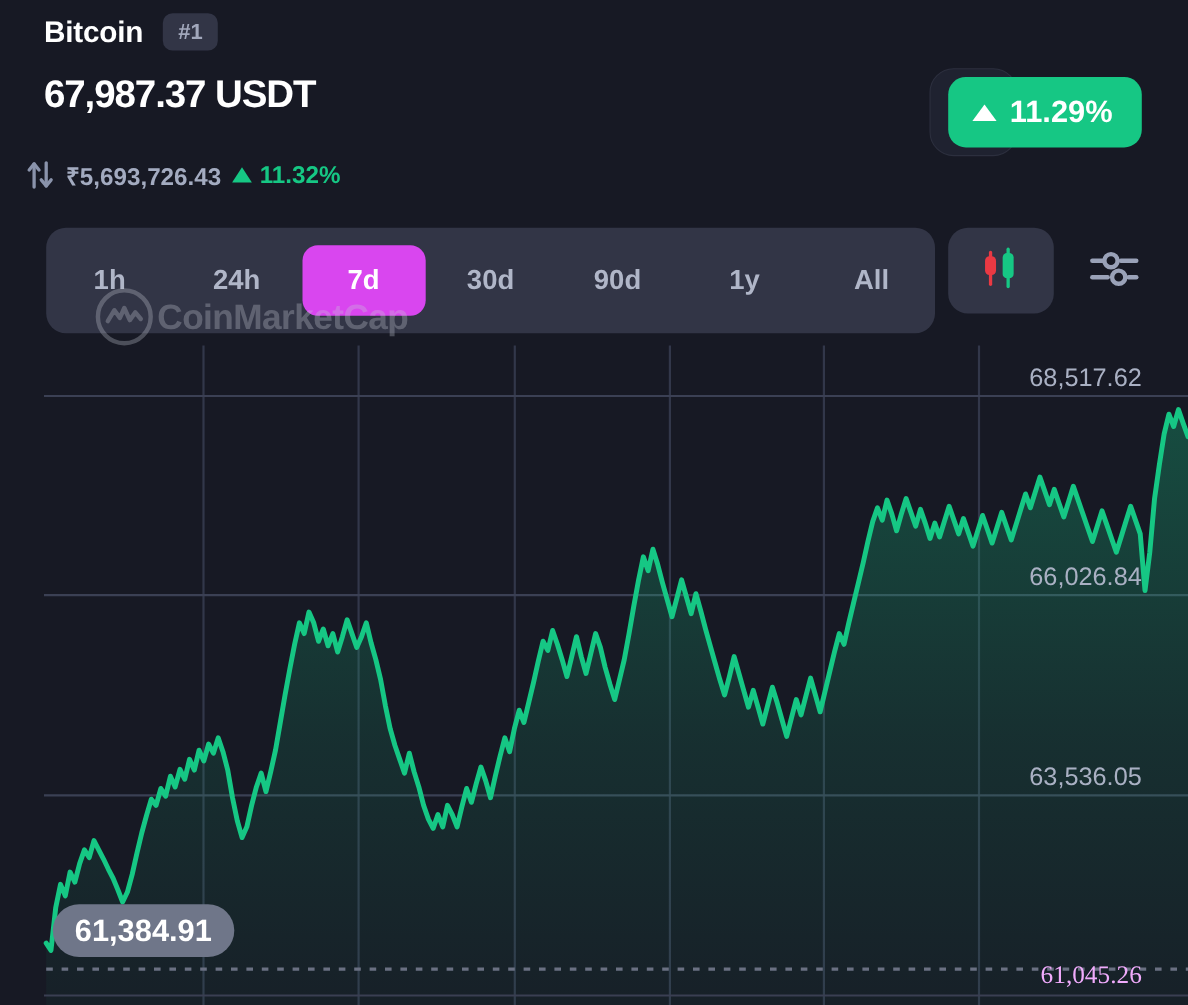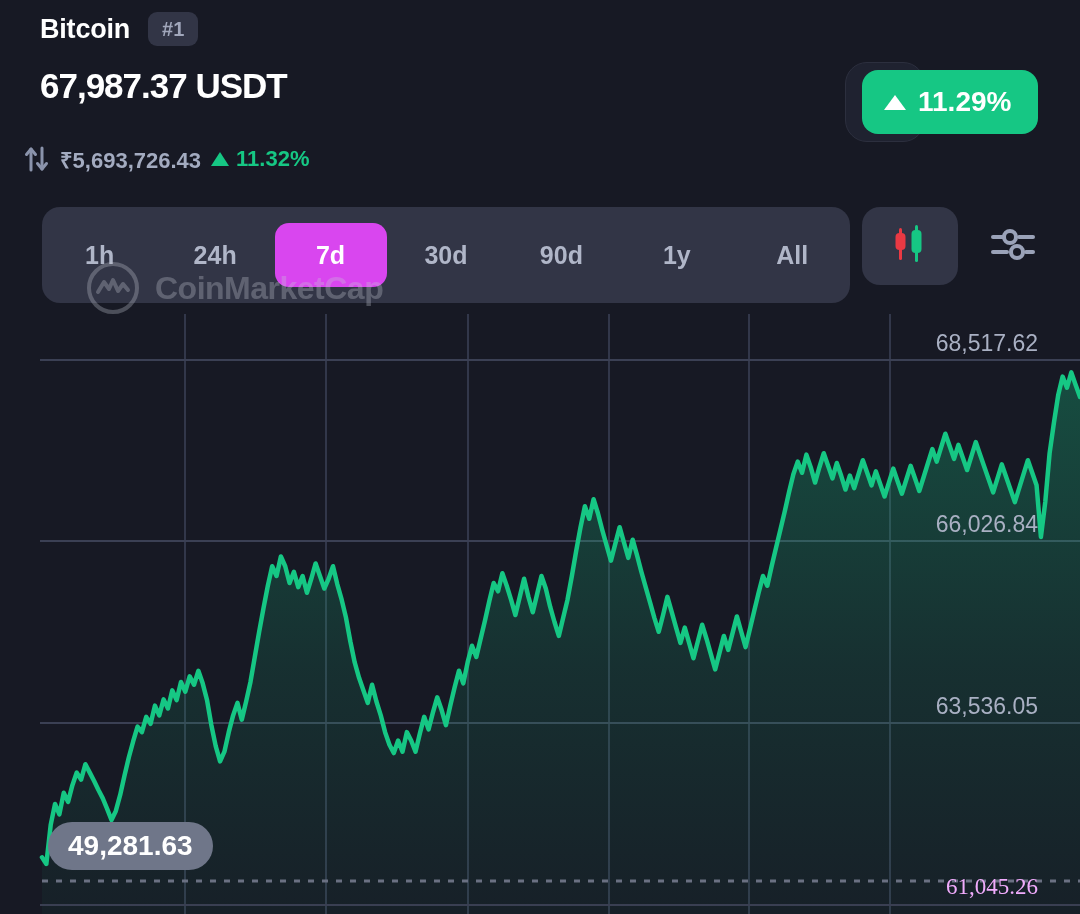--- a/index.html
+++ b/index.html
@@ -75,21 +75,21 @@
   .axis-label.dim { color: #f0abfc; font-family: Liberation Serif, serif; }
 
   .price-pill {
     position: absolute; left: 48px; top: 822px; height: 48px;
     background: #6f7689; border-radius: 24px; display: flex; align-items: center;
     padding: 0 20px; color: #ffffff; font-size: 28px; font-weight: 600;
   }
 
   .watermark {
     position: absolute; left: 85px; top: 760px; display: flex; align-items: center;
-    gap: 14px; opacity: 0.30; pointer-events: none;
+    gap: 2px; opacity: 0.30; pointer-events: none;
   }
   .wm-text { font-size: 32px; font-weight: 600; color: #c7cbd6; letter-spacing: -0.5px; }
 </style>
 </head>
 <body>
 
 <div id="app">
 
   <div class="coin-row">
     <span class="coin-name">Bitcoin</span>
@@ -212,15 +212,15 @@
       </svg>
       <span class="wm-text">CoinMarketCap</span>
     </div>
   </div>
 
   <div class="axis-label" style="top:330px;">68,517.62</div>
   <div class="axis-label" style="top:511px;">66,026.84</div>
   <div class="axis-label" style="top:693px;">63,536.05</div>
   <div class="axis-label dim" style="top:874px;">61,045.26</div>
 
-  <div class="price-pill">49,281.63</div>
+  <div class="price-pill">61,384.91</div>
 
 </div>
 
 </body></html>

